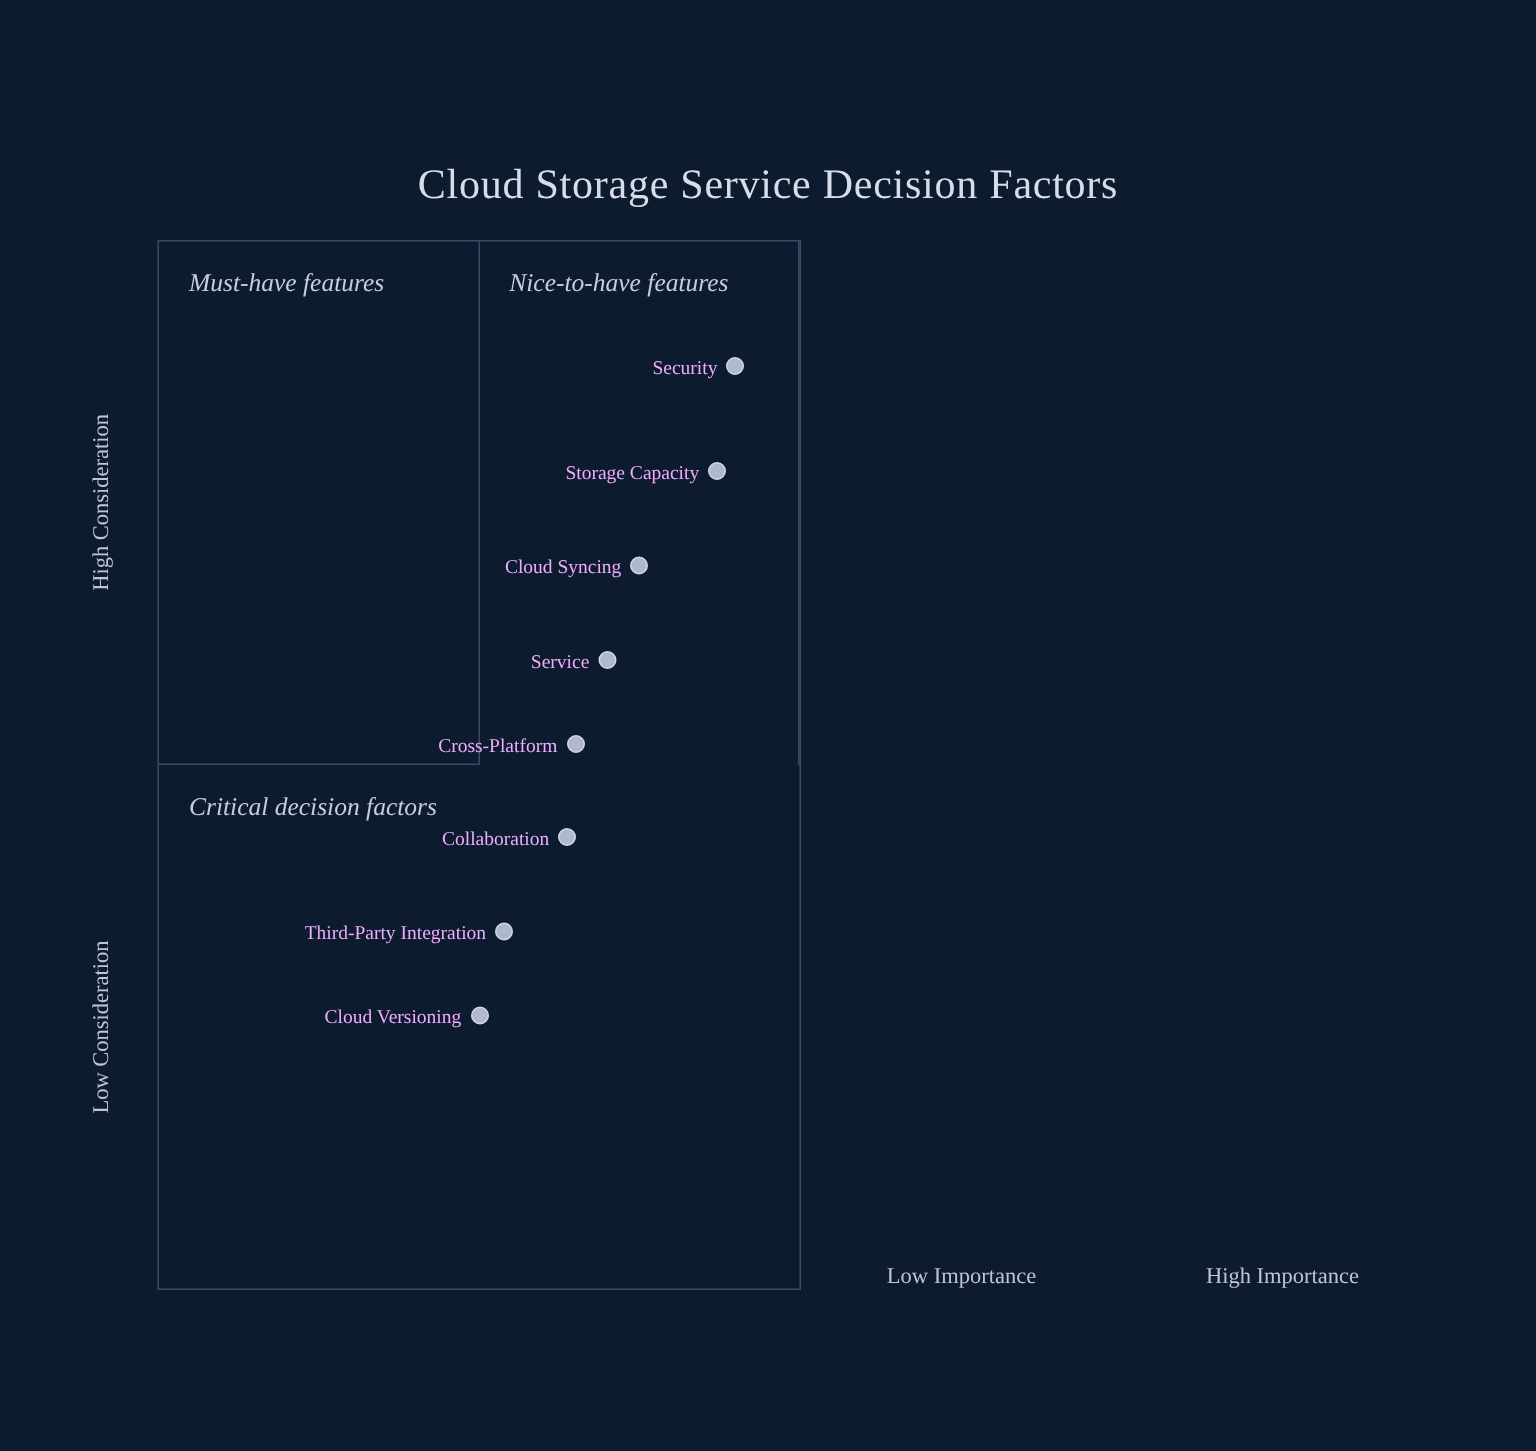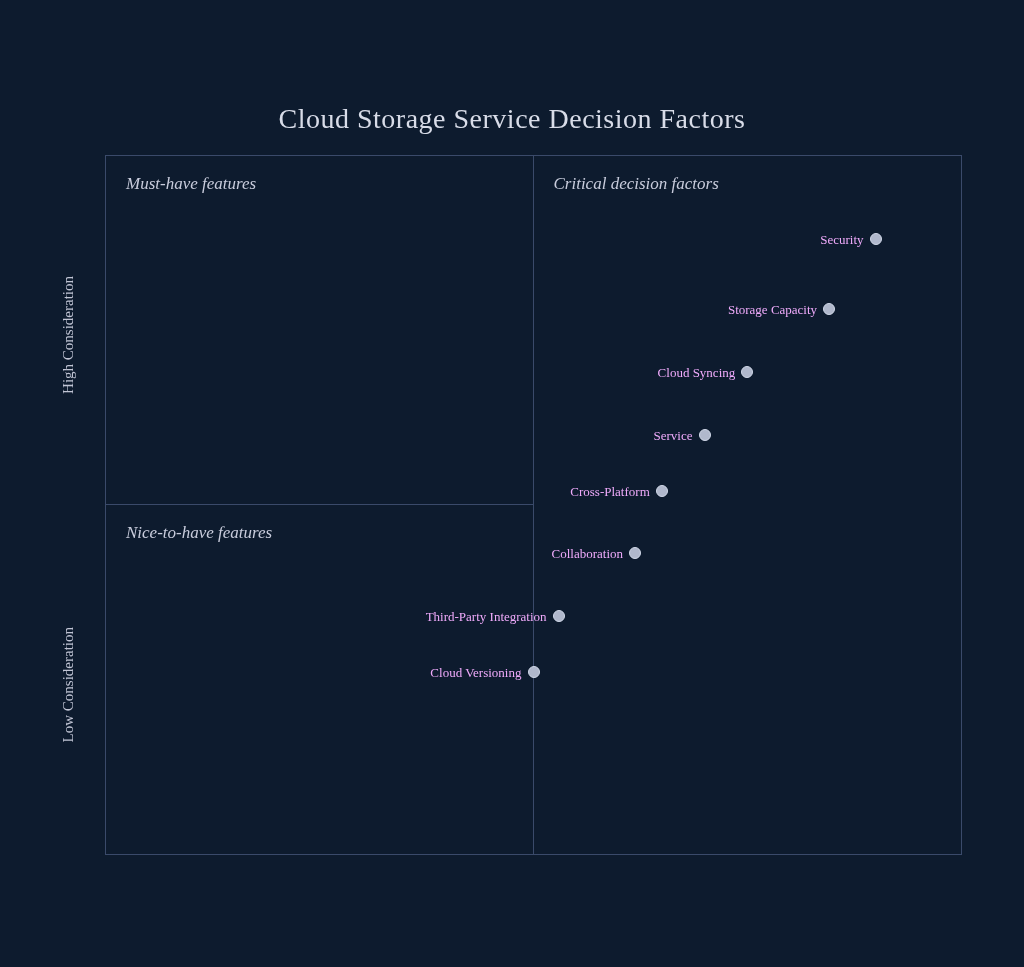--- a/index.html
+++ b/index.html
@@ -43,21 +43,21 @@
       font-size: 15px;
       color: #c0c4d4;
       text-align: center;
       width: 30px;
       flex-shrink: 0;
       margin-right: 10px;
     }
 
     .matrix-and-xaxis {
       display: flex;
-      flex-direction: column;
+      flex-direction: row;
       flex: 1;
       align-items: flex-end;
     }
 
     .matrix {
       display: grid;
       grid-template-columns: 1fr 1fr;
       grid-template-rows: 1fr 1fr;
       border: 1.5px solid #3a4a6a;
       width: 100%;
@@ -143,28 +143,28 @@
     </div>
 
     <div class="matrix-and-xaxis">
       <div class="matrix">
 
         <div class="quadrant quadrant-top-left">
           <span class="quadrant-label">Must-have features</span>
         </div>
 
 
+        <div class="quadrant quadrant-bottom-left">
+          <span class="quadrant-label">Nice-to-have features</span>
+        </div>
+
         <div class="quadrant quadrant-bottom-right">
           <span class="quadrant-label">Critical decision factors</span>
         </div>
 
-        <div class="quadrant quadrant-bottom-left">
-          <span class="quadrant-label">Nice-to-have features</span>
-        </div>
-
         <div class="data-points-layer" id="data-points-layer">
         <div class="data-point" style="left: 90%; top: 12%;">
               <div class="dot"></div>
               <span class="point-label">Security</span>
             </div>
             <div class="data-point" style="left: 82%; top: 22%; padding-left: 44px;">
               <div class="dot"></div>
               <span class="point-label">Storage Capacity</span>
             </div>
             <div class="data-point" style="left: 75%; top: 31%;">
@@ -189,16 +189,18 @@
             </div>
             <div class="data-point" style="left: 50%; top: 74%;">
               <div class="dot"></div>
               <span class="point-label">Cloud Versioning</span>
             </div>
           </div>
 
       </div>
 
       <div class="x-axis-labels">
+        <div class="x-axis-label">Low Importance</div>
+        <div class="x-axis-label">High Importance</div>
       </div>
     </div>
   </div>
 </div>
 
 </body></html>

